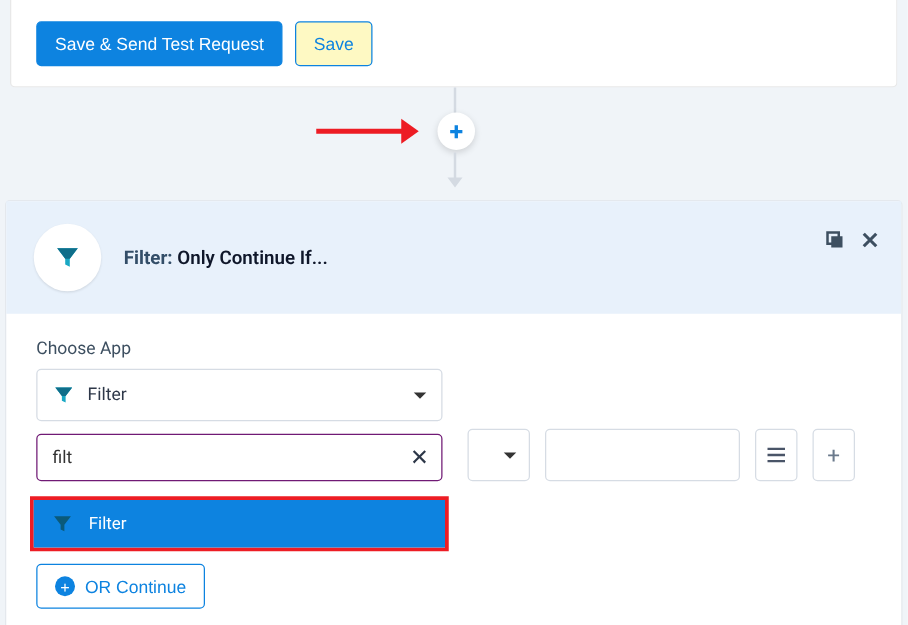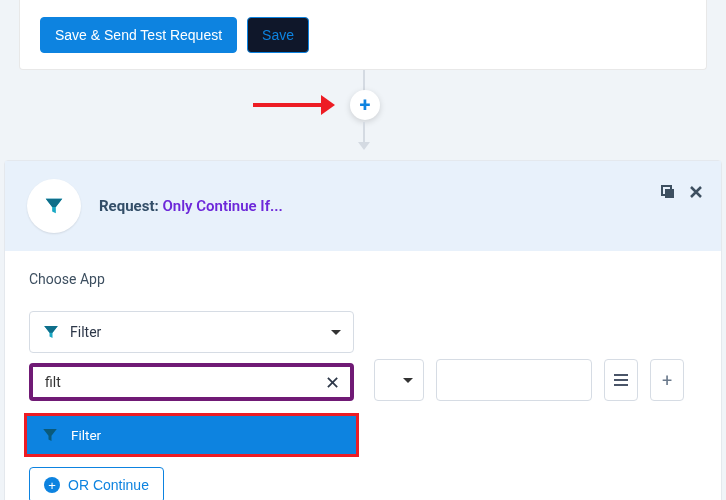--- a/index.html
+++ b/index.html
@@ -1,42 +1,42 @@
 <!DOCTYPE html>
 <html><head>
 <meta charset="utf-8">
 <style>
   html,body{margin:0;padding:0;font-family:-apple-system,BlinkMacSystemFont,"Segoe UI",Roboto,Helvetica,Arial,sans-serif;font-size:14px;color:#2d3748;background:#f0f4f8;}
   *{box-sizing:border-box;}
   .page{width:726px;height:500px;position:relative;overflow:hidden;}
-  .top-white{background:#fff;border:1px solid #e8e8e8;border-top:none;border-radius:0 0 4px 4px;height:70px;padding:20px;display:flex;gap:10px;align-items:center;margin:0 19px;}
+  .top-white{background:#fff;border:1px solid #e8e8e8;border-top:none;border-radius:0 0 4px 4px;height:70px;padding:20px;display:flex;gap:10px;align-items:center;margin:0 8px;}
   .btn{border-radius:4px;padding:9px 14px;font-size:14px;cursor:pointer;border:1px solid transparent;}
   .btn-primary{background:#0d83e0;color:#fff;border-color:#0d83e0;}
-  .btn-outline{background:#0f172a;color:#0d83e0;border-color:#0d83e0;}
+  .btn-outline{background:#fef9c3;color:#0d83e0;border-color:#0d83e0;}
   .vline{position:absolute;left:363px;top:0;width:2px;height:30px;background:#d4dae2;}
   .add-btn{position:absolute;left:350px;top:90px;width:30px;height:30px;border-radius:50%;background:#fff;box-shadow:0 2px 6px rgba(0,0,0,.15);display:flex;align-items:center;justify-content:center;color:#0d83e0;font-size:20px;font-weight:bold;}
   .vline2{position:absolute;left:363px;top:122px;width:2px;height:24px;background:#d4dae2;}
   .arrowdown{position:absolute;left:358px;top:142px;width:0;height:0;border-left:6px solid transparent;border-right:6px solid transparent;border-top:8px solid #d4dae2;}
   .red-arrow{position:absolute;left:253px;top:98px;}
   .red-line{position:absolute;left:0;top:5px;width:70px;height:4px;background:#ed1c24;}
   .red-head{position:absolute;left:68px;top:-3px;width:0;height:0;border-left:14px solid #ed1c24;border-top:10px solid transparent;border-bottom:10px solid transparent;}
   .card{background:#fff;border:1px solid #e4e8ed;margin:90px 4px 0 4px;border-radius:4px;}
   .card-head{background:#e8f1fb;padding:18px 22px;display:flex;align-items:center;gap:18px;position:relative;}
   .app-circle{width:54px;height:54px;border-radius:50%;background:#fff;display:flex;align-items:center;justify-content:center;box-shadow:0 1px 2px rgba(0,0,0,.1);}
   .head-txt .trg{color:#9aa5b1;font-size:13px;}
   .head-txt .ft{color:#334e68;font-size:15px;}
   .head-txt .ft b{font-weight:700;}
   .card-actions{position:absolute;right:16px;top:22px;display:flex;gap:10px;color:#3d4f60;}
   .icon-btn{width:18px;height:18px;cursor:pointer;display:flex;align-items:center;justify-content:center;}
   .card-body{padding:20px 24px;}
-  .label{color:#3d4f60;font-size:14px;margin-bottom:24px;}
+  .label{color:#3d4f60;font-size:14px;margin-bottom:8px;}
   .select-box{width:325px;height:42px;border:1px solid #d6dce4;border-radius:4px;display:flex;align-items:center;padding:0 12px;justify-content:space-between;cursor:pointer;}
   .select-left{display:flex;align-items:center;gap:10px;}
   .caret{width:0;height:0;border-left:5px solid transparent;border-right:5px solid transparent;border-top:5px solid #333;}
-  .search-wrap{width:325px;border:4px solid #701a75;border-radius:4px;margin-top:10px;height:38px;display:flex;align-items:center;padding:0 10px;justify-content:space-between;}
+  .search-wrap{width:325px;border:1px solid #701a75;border-radius:4px;margin-top:10px;height:38px;display:flex;align-items:center;padding:0 10px;justify-content:space-between;}
   .search-wrap input{border:none;outline:none;flex:1;font-size:14px;font-family:inherit;color:#333;}
   .clear-x{color:#2d3748;font-size:18px;cursor:pointer;}
   .dropdown{width:335px;margin-top:2px;border:3px solid #ed1c24;}
   .dd-item{background:#0d83e0;color:#fff;height:38px;display:flex;align-items:center;padding:0 14px;gap:12px;font-size:13.5px;}
   .row-fields{display:flex;gap:12px;margin-top:-42px;margin-left:345px;align-items:center;}
   .field-box{height:42px;border:1px solid #d6dce4;border-radius:4px;display:flex;align-items:center;justify-content:flex-end;padding:0 10px;}
   .field-box2{height:42px;border:1px solid #d6dce4;border-radius:4px;display:flex;align-items:center;justify-content:center;}
   .f-caret{width:50px;}
   .f-empty{width:156px;}
   .f-burger{width:34px;}
@@ -71,21 +71,21 @@
 
   <div class="card">
     <div class="card-head">
       <div class="app-circle">
         <svg class="funnel" viewBox="0 0 24 24">
           <path d="M3 4 L21 4 L14 13 L14 20 L10 18 L10 13 Z" fill="#19a8c4"></path>
           <path d="M3 4 L21 4 L14 13 L10 13 Z" fill="#0f6e8a"></path>
         </svg>
       </div>
       <div class="head-txt">
-        <div class="ft"><b>Request:</b><b style="font-weight:600;color:#6d28d9"> Only Continue If...</b></div>
+        <div class="ft"><b>Filter:</b><b style="font-weight:600;color:#0f172a"> Only Continue If...</b></div>
       </div>
       <div class="card-actions">
         <div class="icon-btn">
           <svg width="16" height="16" viewBox="0 0 16 16">
               <rect x="2" y="2" width="9" height="9" fill="none" stroke="#3d4f60" stroke-width="2"></rect>
               <rect x="5" y="5" width="9" height="9" fill="#3d4f60"></rect>
             </svg>
         </div>
         <div class="icon-btn">
           <svg width="14" height="14" viewBox="0 0 14 14">

